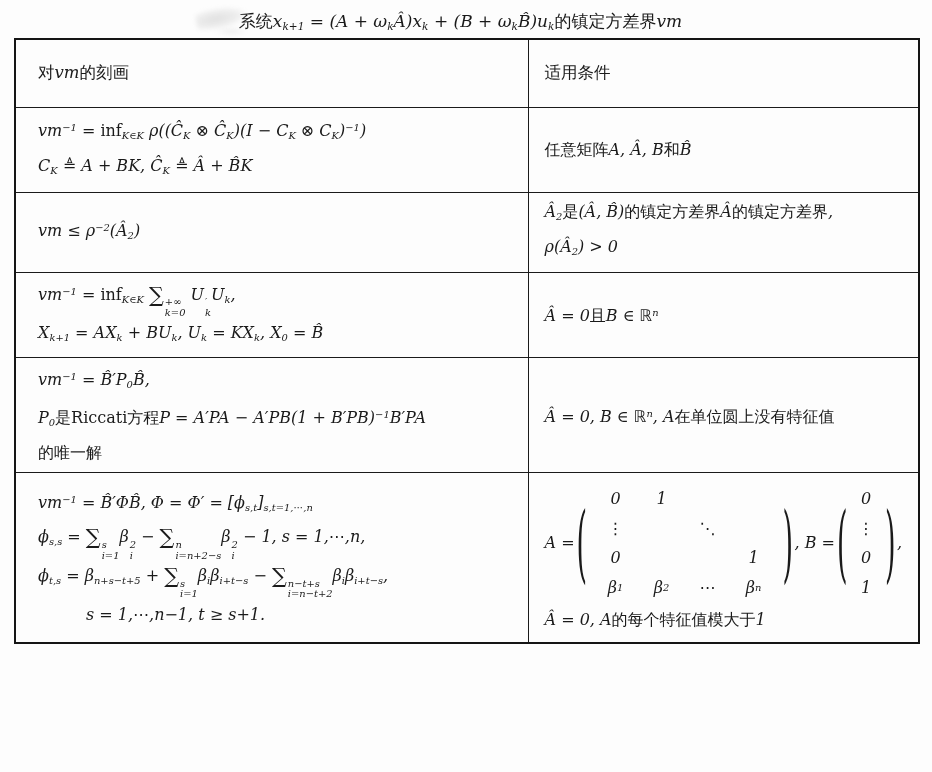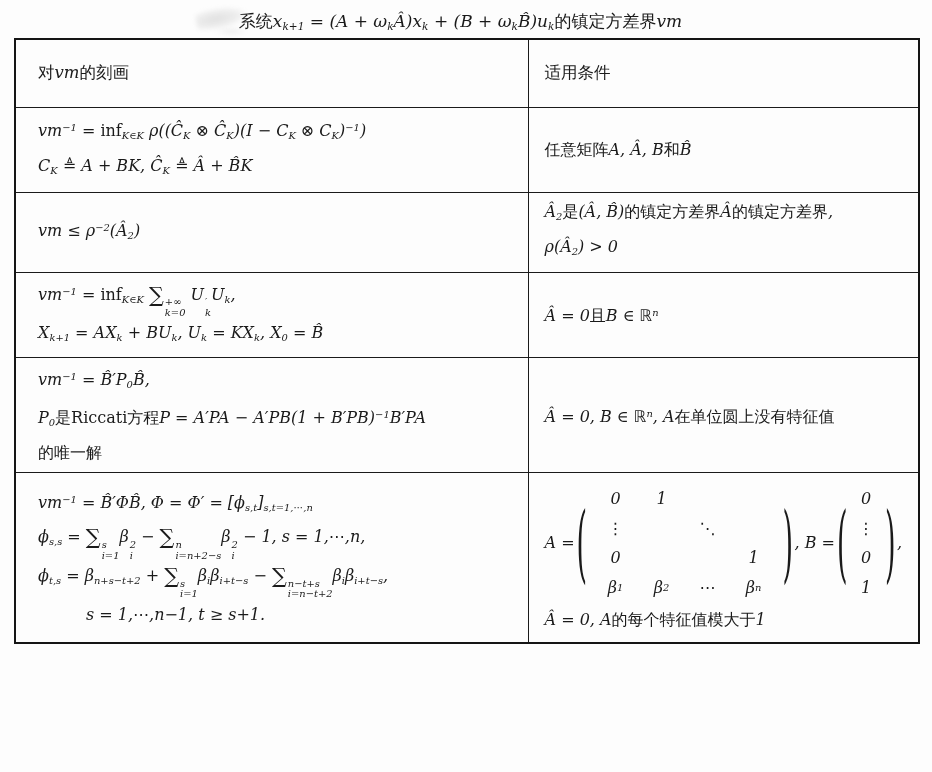--- a/index.html
+++ b/index.html
@@ -119,21 +119,21 @@
             </span>β<span class="stk">
               <span class="u">2</span>
               <span class="d">i</span>
             </span> − <span class="big">∑</span><span class="stk">
               <span class="u">n</span>
               <span class="d">i=n+2−s</span>
             </span>β<span class="stk">
               <span class="u">2</span>
               <span class="d">i</span>
             </span> − 1, s = 1,⋯,n,</div>
-          <div class="fl math">ϕ<sub>t,s</sub> = β<sub>n+s−t+2</sub> + <span class="big">∑</span><span class="stk">
+          <div class="fl math">ϕ<sub>t,s</sub> = β<sub>n+s−t+5</sub> + <span class="big">∑</span><span class="stk">
               <span class="u">s</span>
               <span class="d">i=1</span>
             </span>β<sub>i</sub>β<sub>i+t−s</sub> − <span class="big">∑</span><span class="stk">
               <span class="u">n−t+s</span>
               <span class="d">i=n−t+2</span>
             </span>β<sub>i</sub>β<sub>i+t−s</sub>,</div>
           <div class="fl math">   s = 1,⋯,n−1, t ≥ s+1.</div>
         </td>
         <td class="cell-r">
           <div class="matline math">

